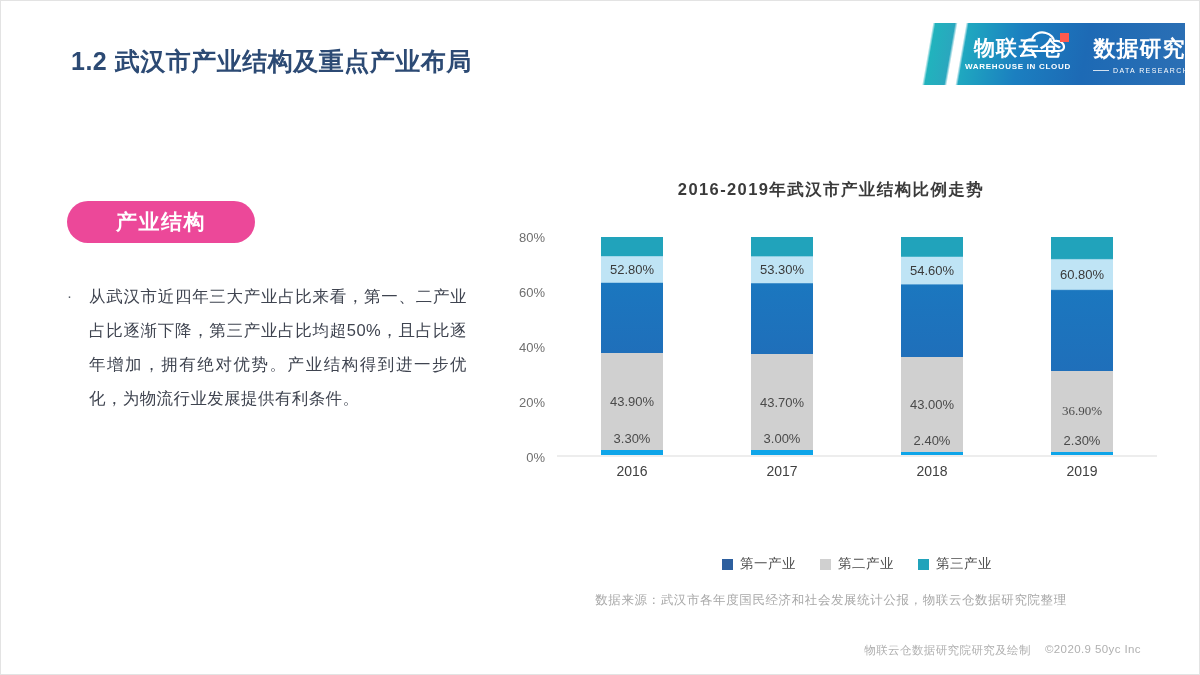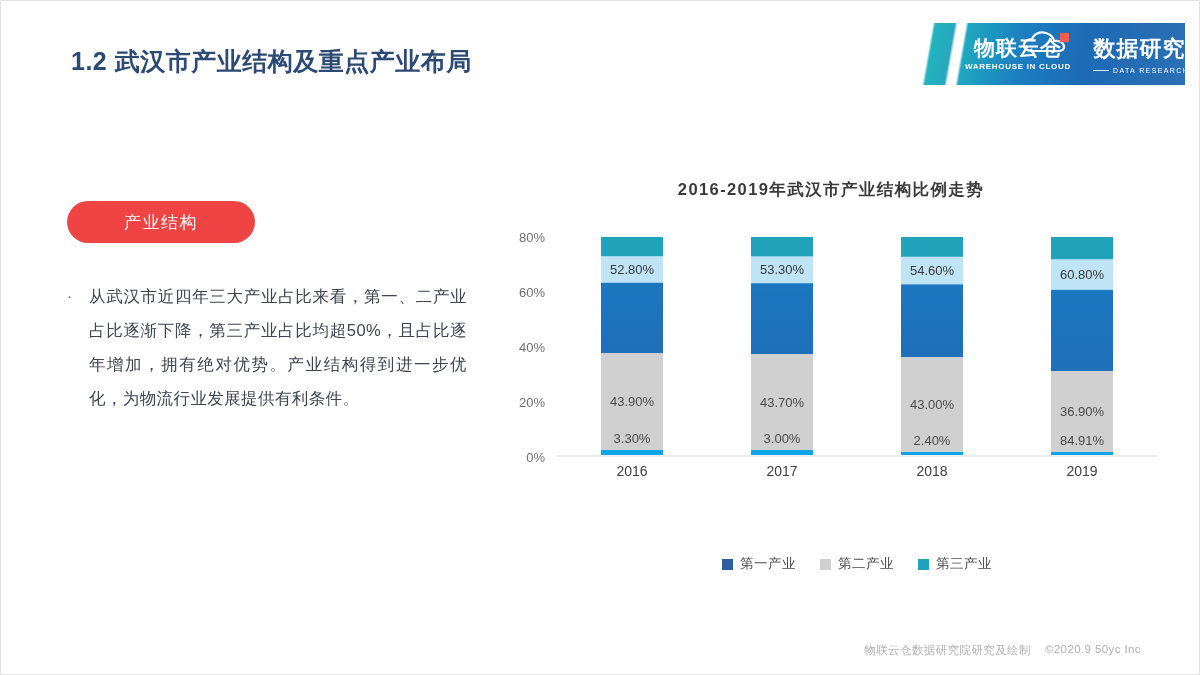--- a/index.html
+++ b/index.html
@@ -113,24 +113,24 @@
   }
 
   
   #badge {
     position: absolute;
     left: 66px;
     top: 200px;
     width: 188px;
     height: 42px;
     border-radius: 21px;
-    background: #ef4444;
+    background: #ec4899;
     color: #ffffff;
-    font-size: 17px;
-    font-weight: normal;
+    font-size: 21px;
+    font-weight: bold;
     letter-spacing: 1.5px;
     display: flex;
     align-items: center;
     justify-content: center;
   }
   #body-block {
     position: absolute;
     left: 66px;
     top: 278px;
     width: 400px;
@@ -391,25 +391,25 @@
                 <span class="seg-label">43.00%</span>
               </div>
               <div class="seg seg-1" style="height: 3%;">
                 <span class="seg-label">2.40%</span>
               </div>
             </div>
             <div class="bar-col">
               <div class="seg seg-3" style="height: 76%;">
                 <span class="seg-label">60.80%</span>
               </div>
-              <div class="seg seg-2" style="height: 46.125%;">
+              <div class="seg seg-2" style="height: 46.125%; font-family: Liberation Serif, serif;">
                 <span class="seg-label">36.90%</span>
               </div>
               <div class="seg seg-1" style="height: 2.875%;">
-                <span class="seg-label">84.91%</span>
+                <span class="seg-label">2.30%</span>
               </div>
             </div>
           </div>
         <div id="baseline"></div>
       </div>
       <div id="x-axis">
           <div class="xtick">2016</div>
           <div class="xtick">2017</div>
           <div class="xtick">2018</div>
           <div class="xtick">2019</div>
@@ -421,20 +421,21 @@
           </div>
           <div class="legend-item">
             <span class="legend-swatch" style="background: rgb(208, 208, 208);"></span>
             <span>第二产业</span>
           </div>
           <div class="legend-item">
             <span class="legend-swatch" style="background: rgb(33, 163, 187);"></span>
             <span>第三产业</span>
           </div>
         </div>
+      <div id="source-note">数据来源：武汉市各年度国民经济和社会发展统计公报，物联云仓数据研究院整理</div>
     </div>
   </div>
 
   <div id="footer">
     <span>物联云仓数据研究院研究及绘制</span>
     <span>©2020.9 50yc Inc</span>
   </div>
 
 </div>
 

